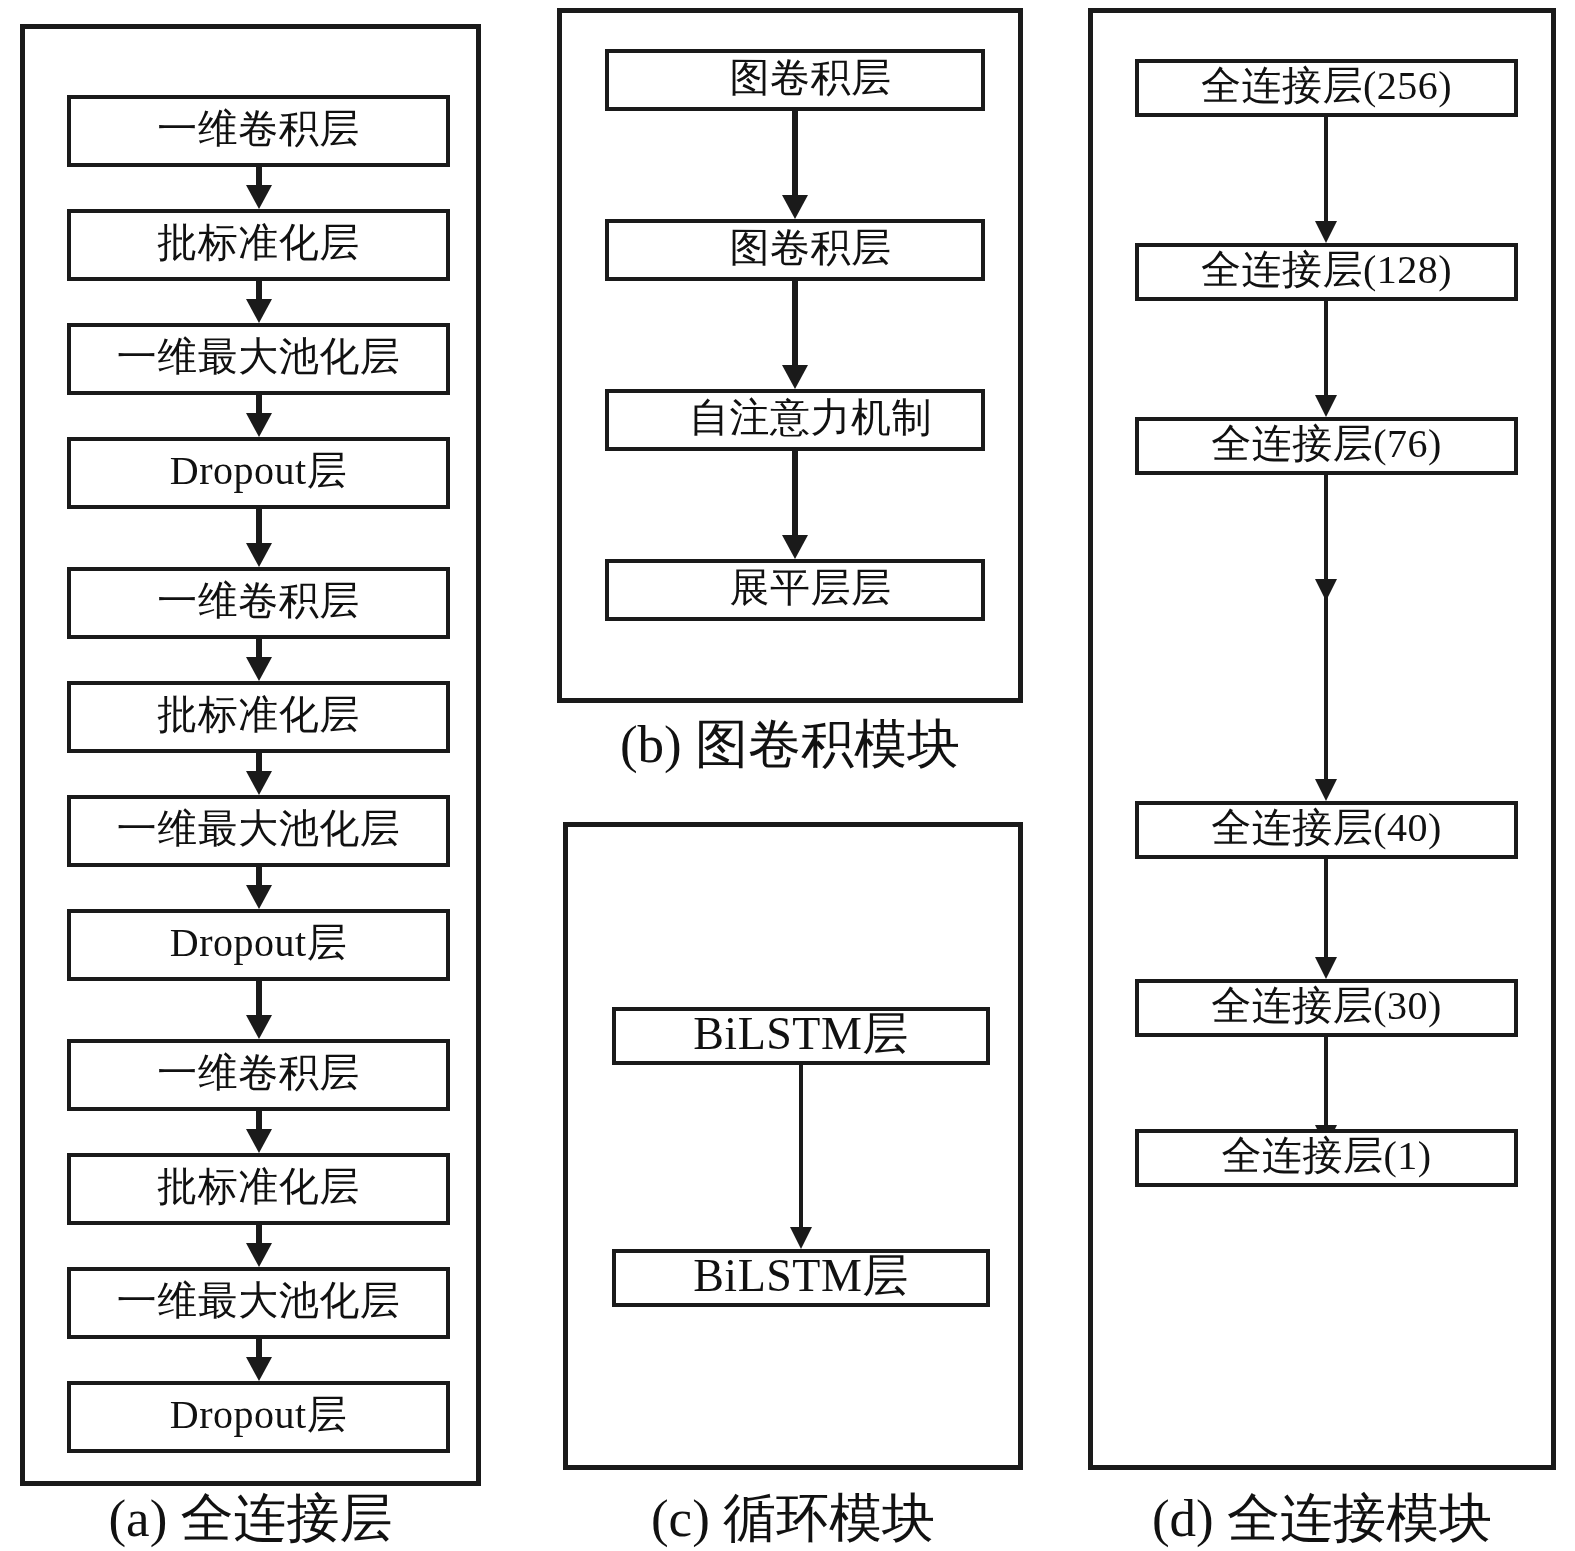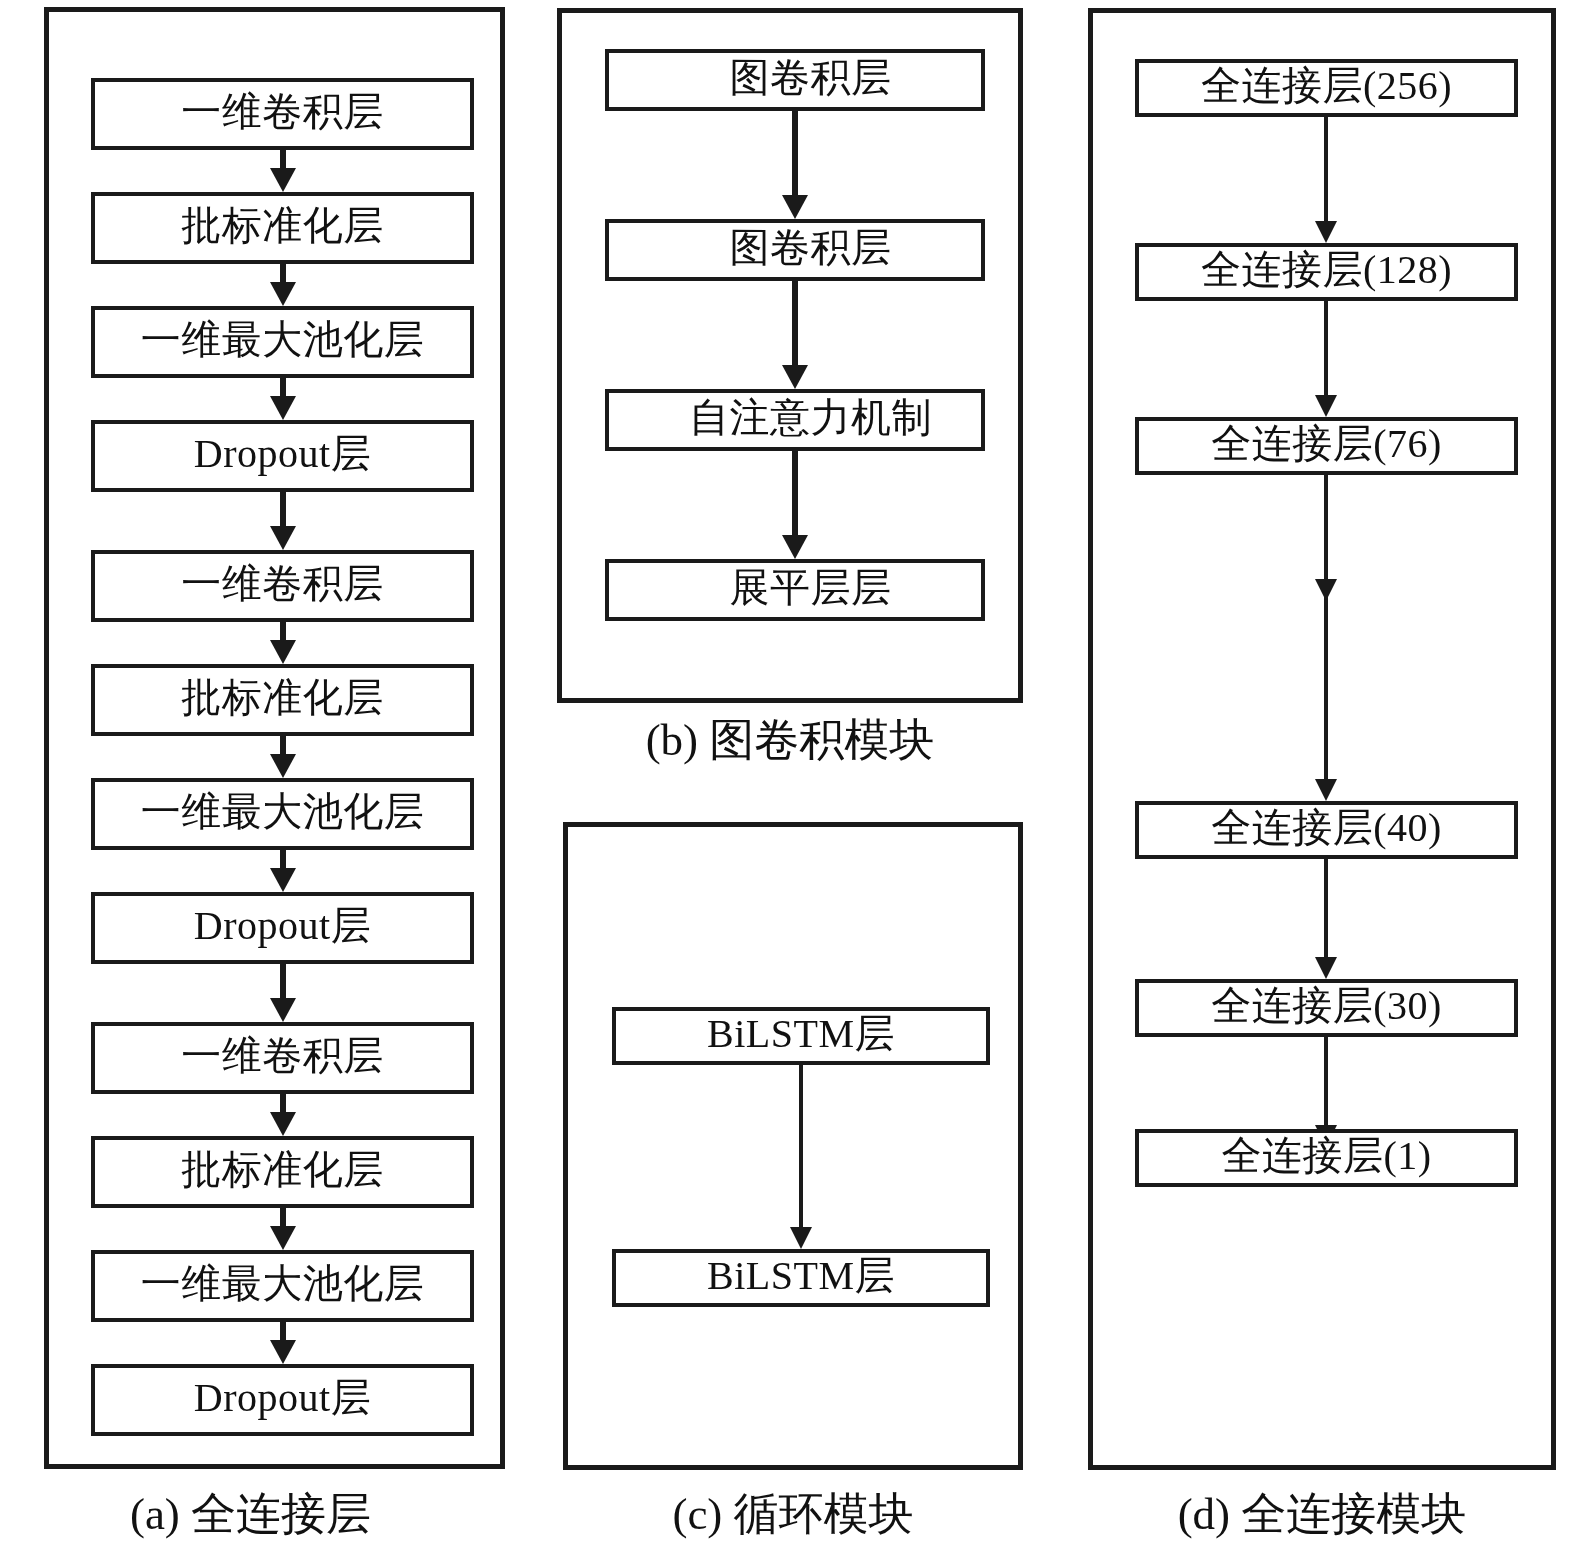--- a/index.html
+++ b/index.html
@@ -21,21 +21,21 @@
     inset: 0;
   }
 
   
   .panel {
     position: absolute;
     border: 5px solid #1a1a1a;
     box-sizing: border-box;
     background: #ffffff;
   }
-  #panel-a { left: 20px;   top: 7px;   width: 461px;  height: 1462px; margin-left: 24px; }
+  #panel-a { left: 20px;   top: 24px;   width: 461px;  height: 1462px; }
   #panel-b { left: 557px;  top: 8px;   width: 466px;  height: 695px;  }
   #panel-c { left: 563px;  top: 822px; width: 460px;  height: 648px;  }
   #panel-d { left: 1088px; top: 8px;   width: 468px;  height: 1462px; }
 
   
   .node {
     position: absolute;
     box-sizing: border-box;
     border: 4px solid #1a1a1a;
     background: #ffffff;
@@ -50,21 +50,21 @@
     display: block;
     line-height: 1;
     transform: translateY(-2px);
   }
 
   
   #panel-a .node { left: 42px; width: 383px; height: 72px; font-size: 40px; }
   
   #panel-b .node { left: 43px; width: 380px; height: 62px; font-size: 40px; padding-left: 31px; }
   
-  #panel-c .node { left: 44px; width: 378px; height: 58px; font-size: 40px; }
+  #panel-c .node { left: 44px; width: 378px; height: 58px; font-size: 46px; }
   
   #panel-d .node { left: 42px; width: 383px; height: 58px; font-size: 40px; }
 
   
   .arrow {
     position: absolute;
     width: 0;
     display: block;
   }
   .arrow .shaft {
@@ -89,21 +89,21 @@
     left: -11px;
     border-left-width: 11px;
     border-right-width: 11px;
     border-top-width: 22px;
   }
 
   
   .caption {
     position: absolute;
     text-align: center;
-    font-size: 45px;
+    font-size: 53px;
     line-height: 1;
     color: #111111;
     white-space: nowrap;
   }
   #caption-a { left: 20px;   top: 1492px; width: 461px; }
   #caption-b { left: 557px;  top: 718px;  width: 466px; }
   #caption-c { left: 563px;  top: 1492px; width: 460px; }
   #caption-d { left: 1088px; top: 1492px; width: 468px; }
 </style>
 </head>

